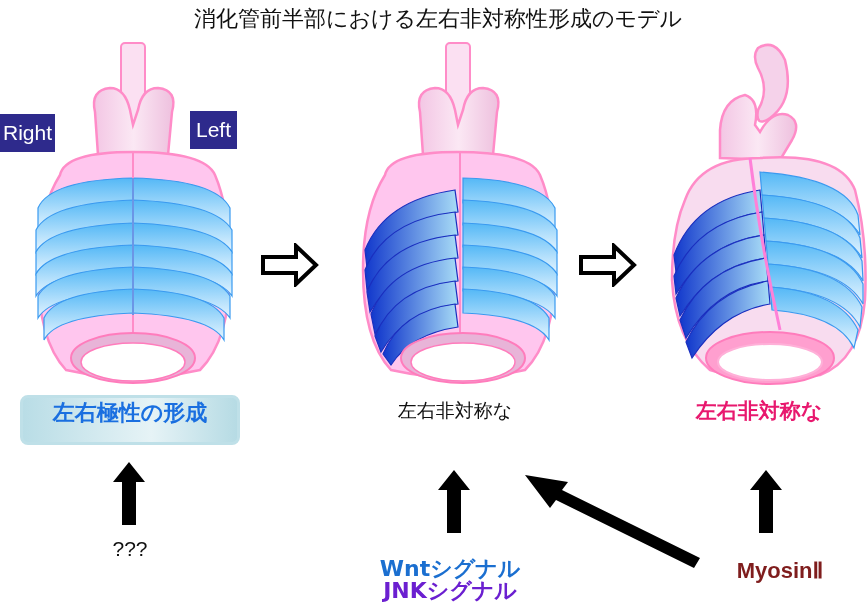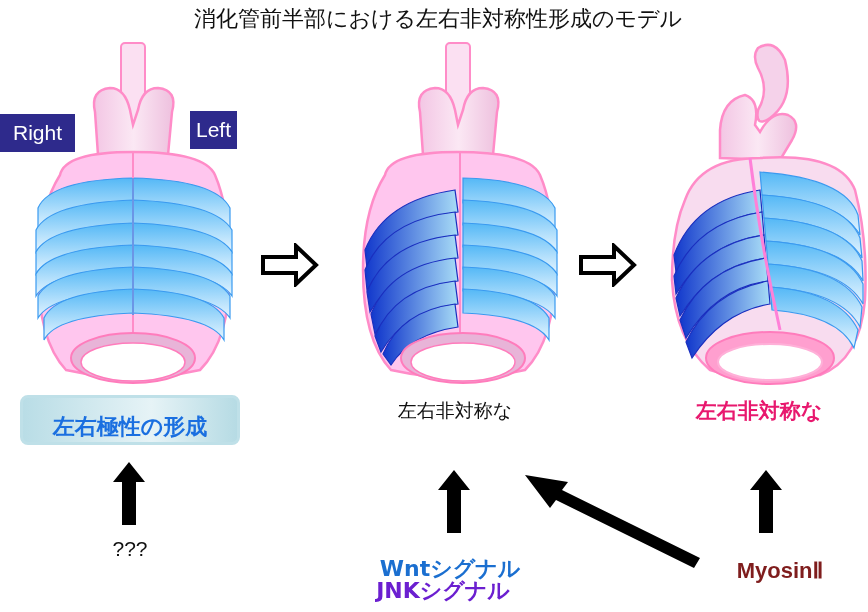--- a/index.html
+++ b/index.html
@@ -2,45 +2,45 @@
 <html><head>
 <meta charset="utf-8">
 <style>
   html, body { margin:0; padding:0; background:#ffffff; }
   body { width:868px; height:612px; position:relative; overflow:hidden;
          font-family:"DejaVu Sans", sans-serif; }
   .abs { position:absolute; }
   #title { left:4px; width:868px; top:4px; text-align:center; font-size:22px; color:#111; letter-spacing:0px; }
   .side-label { background:#2e2a8c; color:#fff; font-family:"Liberation Sans", sans-serif; font-size:21px;
                 display:flex; align-items:center; justify-content:center; }
-  #label-right { left:0; top:114px; width:75px; height:38px; }
+  #label-right { left:0; top:114px; width:55px; height:38px; }
   #label-left { left:190px; top:111px; width:47px; height:38px; }
   svg.stage { position:absolute; }
   #stage-1 { left:20px; top:40px; width:230px; height:345px; }
   #stage-2 { left:345px; top:40px; width:230px; height:345px; }
   #stage-3 { left:660px; top:40px; width:208px; height:345px; }
   .hollow-arrow { position:absolute; width:60px; height:44px; }
   #arrow-1 { left:260px; top:243px; }
   #arrow-2 { left:578px; top:243px; }
   #polarity-box { left:20px; top:395px; width:220px; height:50px; border-radius:8px;
                   background:linear-gradient(90deg,#b9dde6 0%,#e6f3f6 60%,#b6dbe4 100%);
                   border:3px solid #bfe0e8; box-sizing:border-box;
-                  display:flex; align-items:flex-end; justify-content:center;
+                  display:flex; align-items:flex-start; justify-content:center;
                   color:#1a6fe0; font-weight:bold; font-size:22px; }
   .caption { text-align:center; font-size:19px; color:#111; line-height:28px;font-family:Liberation Mono, monospace; }
   #caption-2 { left:310px; top:398px; width:290px; }
   #caption-3 { left:650px; top:398px; width:218px; color:#e8186e; font-weight:bold; font-size:21px; line-height:30px; }
   .up-arrow { position:absolute; width:36px; height:65px; }
   #up-1 { left:111px; top:462px; }
   #up-2 { left:436px; top:470px; }
   #up-3 { left:748px; top:470px; }
   #unknown-text { left:0; top:537px; width:260px; text-align:center; font-family:"Liberation Sans", sans-serif;
                   font-size:21px; line-height:24px; color:#111; }
   #wnt { left:340px; top:538px; width:220px; text-align:center; font-weight:bold; font-size:22px; color:#1b6fd0;margin-top:16px; }
-  #jnk { left:333px; top:576px; width:220px; text-align:center; font-weight:bold; font-size:22px; color:#6b1fd0; }
+  #jnk { left:340px; top:576px; width:220px; text-align:center; font-weight:bold; font-size:22px; color:#6b1fd0; }
   #myosin { left:700px; top:558px; width:160px; text-align:center; font-weight:bold; font-size:22px; color:#7f1d1d; font-family:"Liberation Sans", sans-serif; }
   #diag-arrow { position:absolute; left:520px; top:470px; width:200px; height:100px; }
 </style>
 </head>
 <body>
 
 <div id="title" class="abs">消化管前半部における左右非対称性形成のモデル</div>
 
 <div id="label-right" class="abs side-label">Right</div>
 <div id="label-left" class="abs side-label">Left</div>

